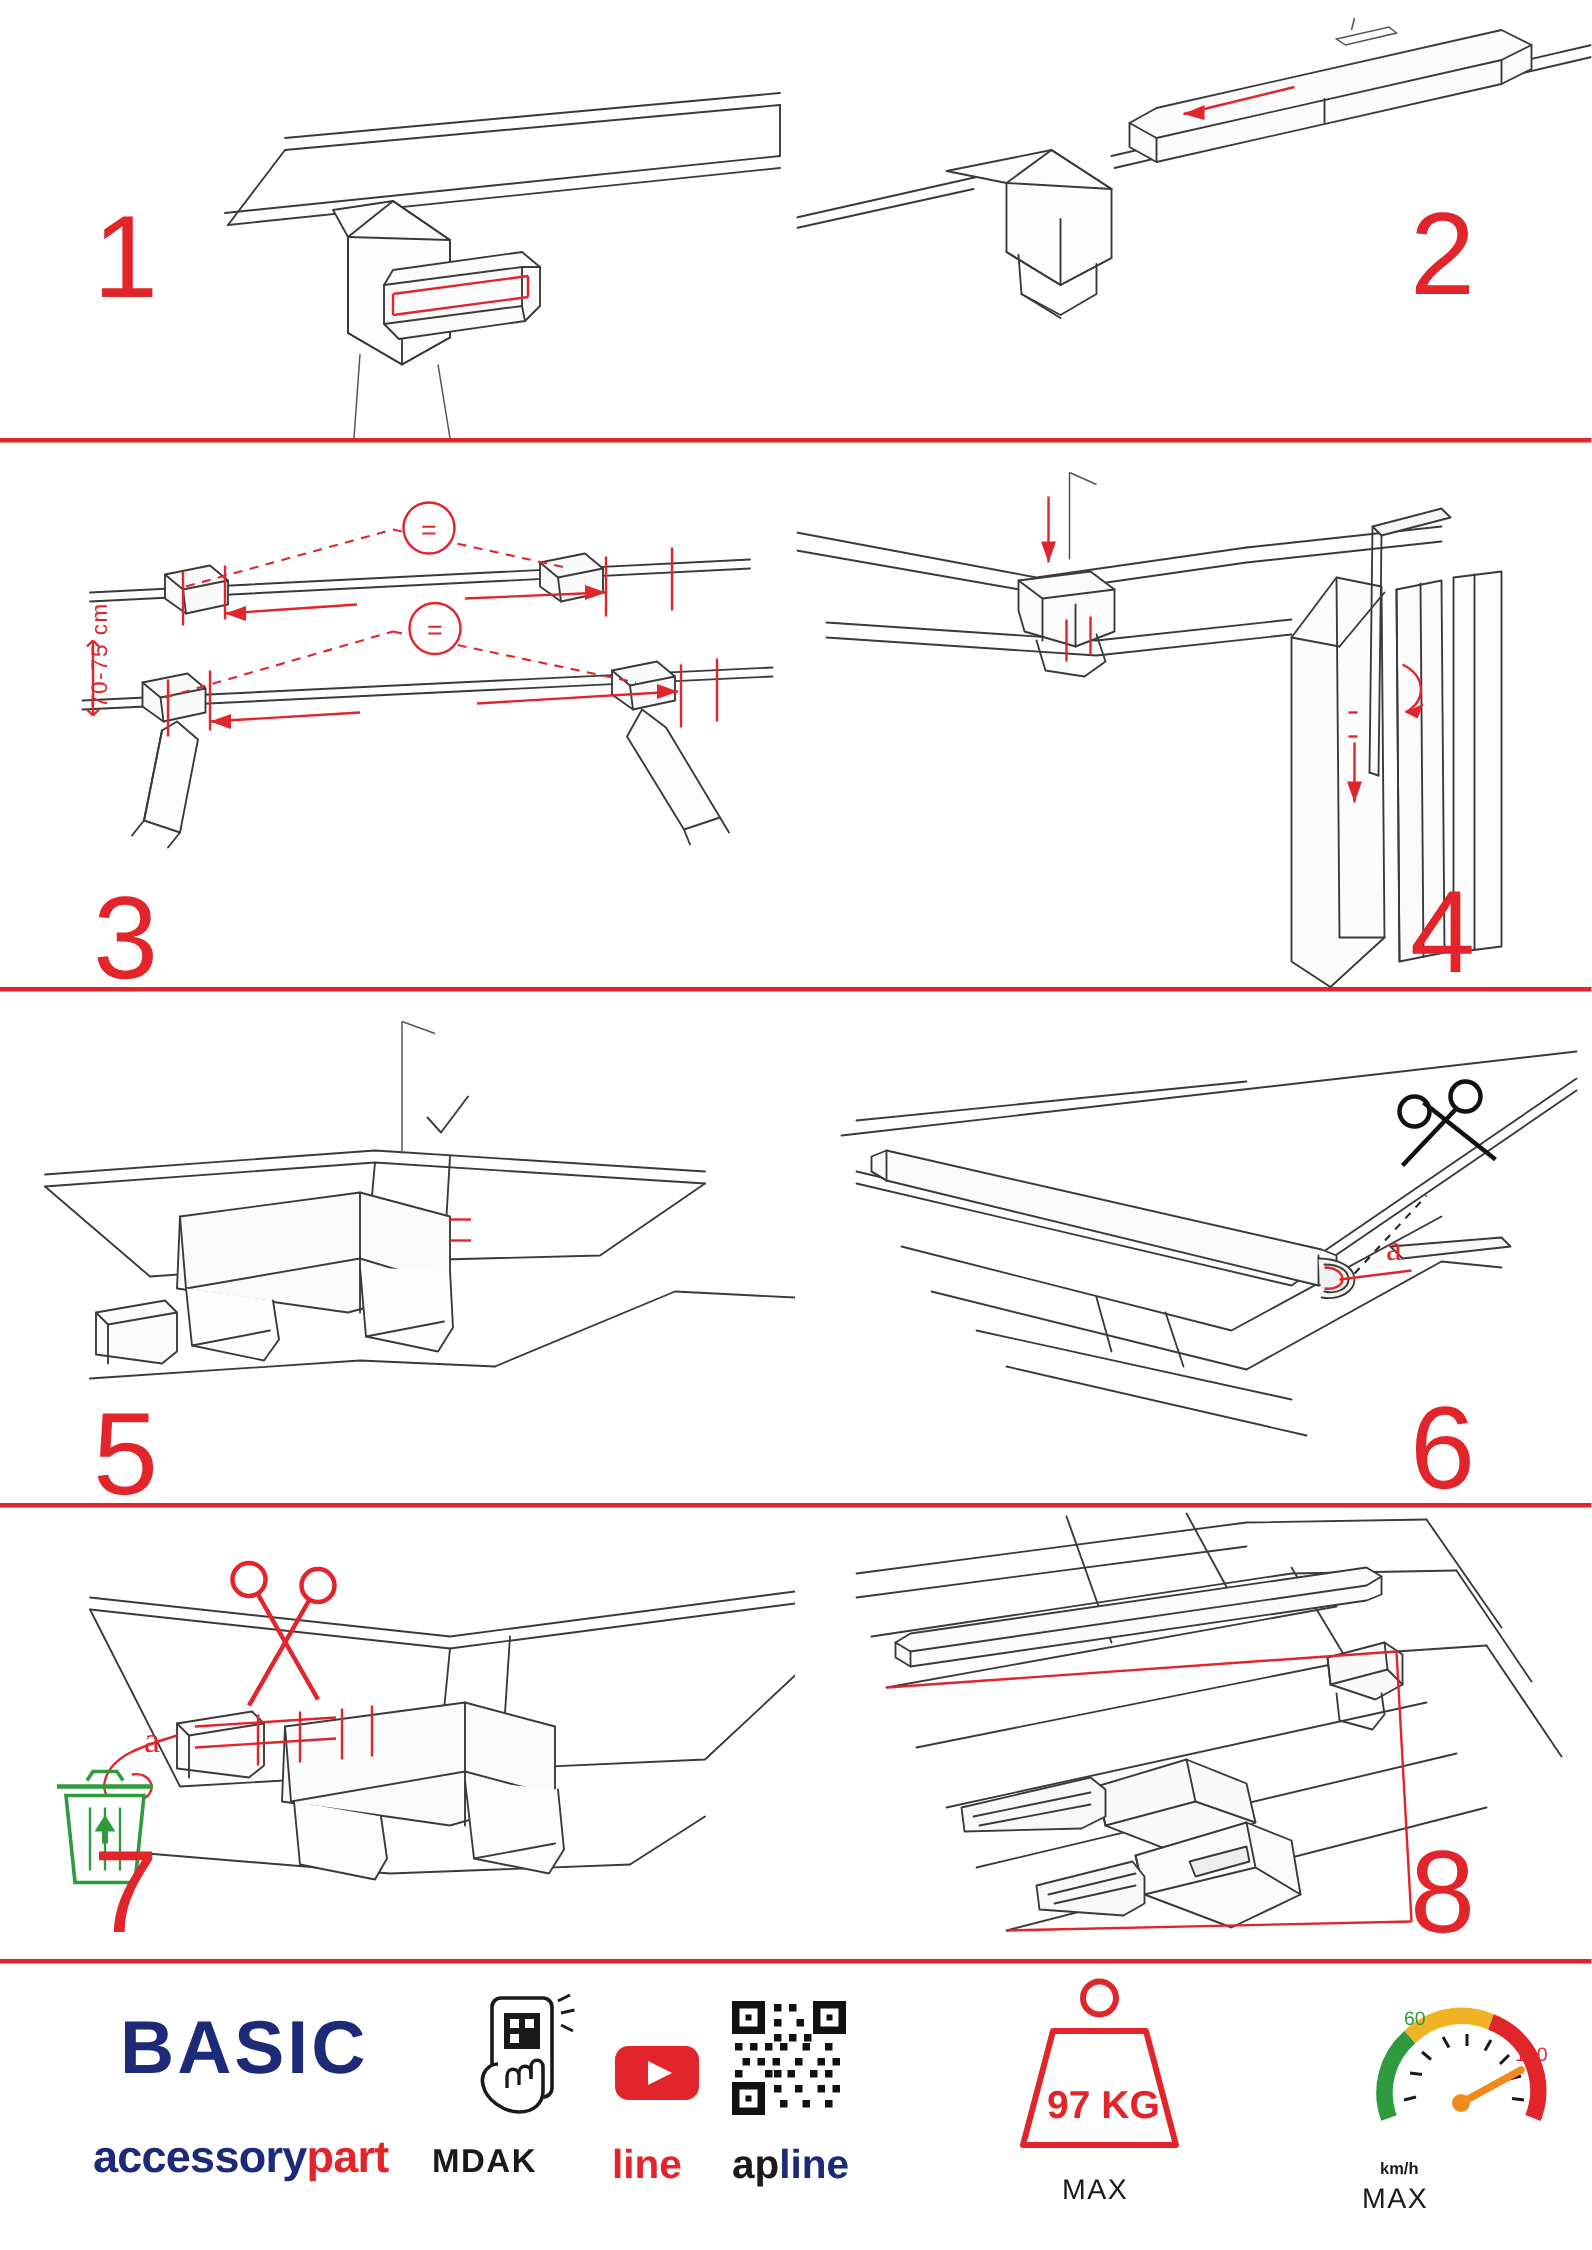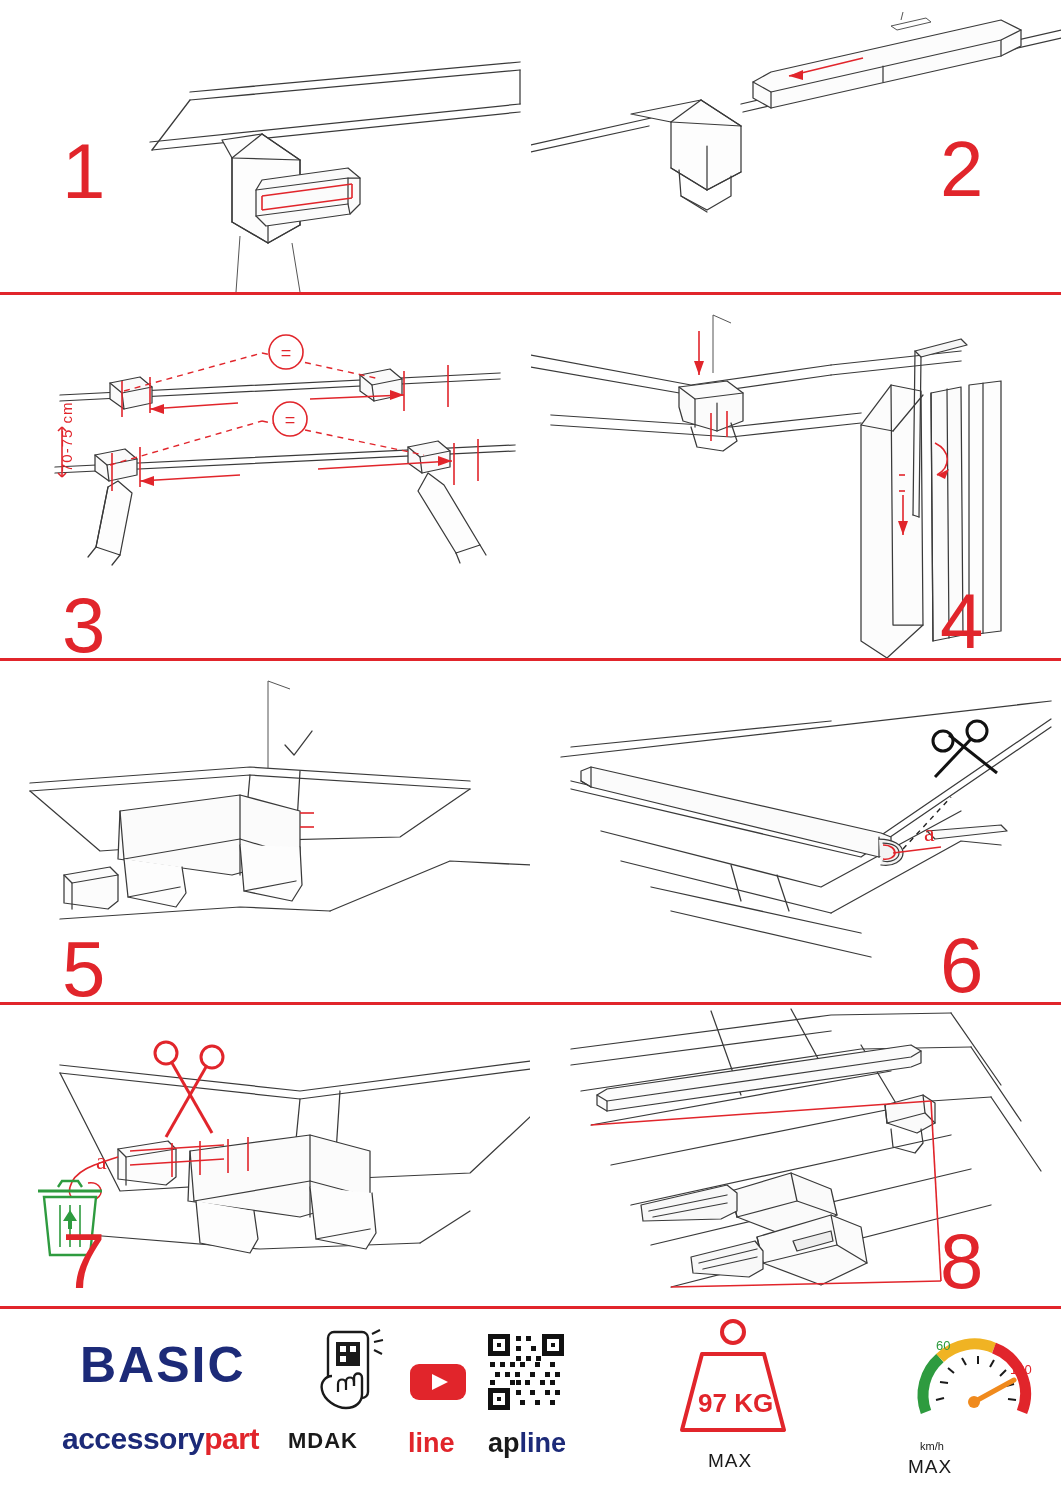--- a/index.html
+++ b/index.html
@@ -24,21 +24,21 @@
   .brandap{position:absolute;left:62px;top:112px;font-size:30px;font-weight:bold;letter-spacing:-0.5px;}
   .brandap .b1{color:#1c2a78;}
   .brandap .b2{color:#e1252b;}
   .mdak{position:absolute;left:288px;top:118px;font-size:22px;letter-spacing:1px;color:#1a1a1a;font-weight:bold;}
   .ipqi{position:absolute;left:408px;top:118px;font-size:27px;color:#e1252b;font-weight:bold;}
   .apline{position:absolute;left:488px;top:118px;font-size:27px;font-weight:bold;}
   .apline .b1{color:#1a1a1a;}
   .apline .b2{color:#1c2a78;}
   .maxlabel{position:absolute;font-size:19px;color:#1a1a1a;letter-spacing:1px;}
   .kgtext{position:absolute;color:#e1252b;font-size:26px;font-weight:bold;}
-  .kmh{position:absolute;font-size:11px;color:#1a1a1a;}
+  .kmh{position:absolute;font-size:11px;color:#1a1a1a;font-weight:bold;}
 </style>
 </head>
 <body>
 
 <div class="sheet">
 
   <div class="rule" style="top:292px"></div>
   <div class="rule" style="top:658px"></div>
   <div class="rule" style="top:1002px"></div>
   <div class="rule" style="top:1306px"></div>

